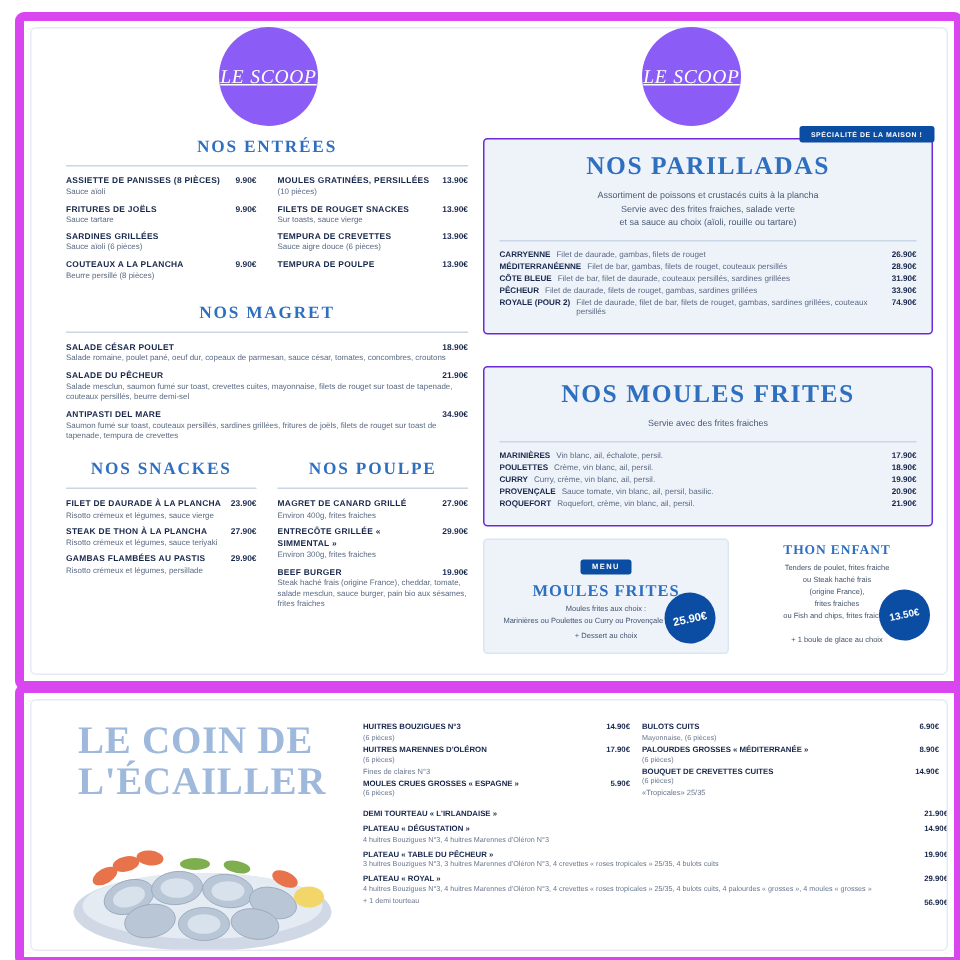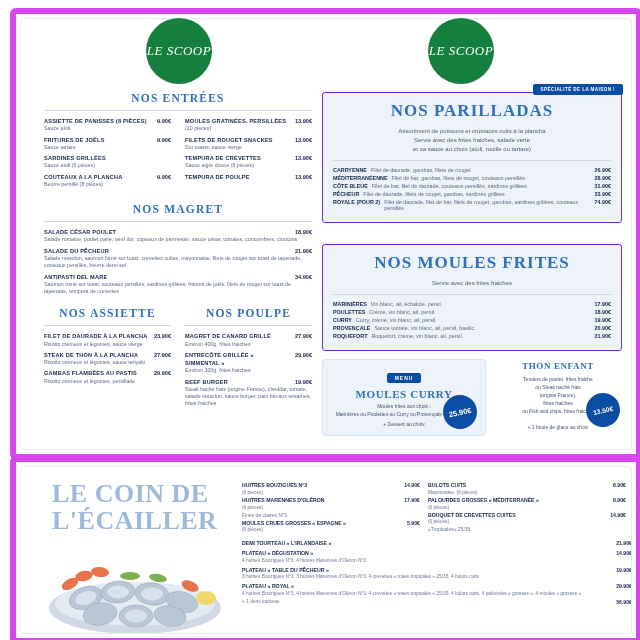--- a/index.html
+++ b/index.html
@@ -6,21 +6,21 @@
   body{width:640px;height:640px;font-family:"Liberation Sans",sans-serif;color:#1b2a4a;overflow:hidden;}
   .page{position:relative;width:640px;height:640px;}
 
   
   .card{position:absolute;background:#fff;border:6px solid #d946ef;border-radius:6px;}
   .card:after{content:"";position:absolute;left:4px;top:4px;right:4px;bottom:4px;border:1px solid #e6ebf2;border-radius:4px;pointer-events:none;}
   #top-card{left:10px;top:8px;width:620px;height:440px;}
   #bottom-card{left:10px;top:456px;width:620px;height:176px;overflow:hidden;}
 
   
-  .logo{position:absolute;width:66px;height:66px;border-radius:50%;background:#15803d;color:#fff;display:flex;align-items:center;justify-content:center;}
+  .logo{position:absolute;width:66px;height:66px;border-radius:50%;background:#8b5cf6;color:#fff;display:flex;align-items:center;justify-content:center;text-decoration:underline;}
   .logo span{font-family:"Liberation Serif",serif;font-style:italic;font-size:13px;letter-spacing:.5px;}
   #logo-left{left:146px;top:18px;}
   #logo-right{left:428px;top:18px;}
 
   
   .col{position:absolute;}
   #left-col{left:44px;top:92px;width:268px;}
   #right-col{left:322px;top:92px;width:300px;}
 
   h2.sect{font-family:"Liberation Serif",serif;color:#2f6fbf;font-size:11.5px;letter-spacing:1.2px;text-align:center;margin:0 0 6px 0;font-weight:bold;}
@@ -153,21 +153,21 @@
       <div class="ds">Salade mesclun, saumon fumé sur toast, crevettes cuites, mayonnaise, filets de rouget sur toast de tapenade, couteaux persillés, beurre demi-sel</div>
       <div class="row">
           <span class="nm">ANTIPASTI DEL MARE</span>
           <span class="pr">34.90€</span>
         </div>
       <div class="ds">Saumon fumé sur toast, couteaux persillés, sardines grillées, fritures de joëls, filets de rouget sur toast de tapenade, tempura de crevettes</div>
     </div>
 
     <div class="two" style="margin-top:12px">
       <div>
-        <h2 class="sect">NOS ASSIETTE</h2>
+        <h2 class="sect">NOS SNACKES</h2>
         <div class="rule"></div>
         <div class="items">
           <div class="row">
               <span class="nm">FILET DE DAURADE À LA PLANCHA</span>
               <span class="pr">23.90€</span>
             </div>
           <div class="ds">Risotto crémeux et légumes, sauce vierge</div>
           <div class="row">
               <span class="nm">STEAK DE THON À LA PLANCHA</span>
               <span class="pr">27.90€</span>
@@ -267,21 +267,21 @@
       <div class="prow">
           <span class="pnm">ROQUEFORT</span>
           <span class="pds">Roquefort, crème, vin blanc, ail, persil.</span>
           <span class="ppr">21.90€</span>
         </div>
     </div>
 
     <div class="bottom3">
       <div class="moules-box">
         <div class="tag">MENU</div>
-        <div class="mtitle">MOULES CURRY</div>
+        <div class="mtitle">MOULES FRITES</div>
         <div class="mtxt">Moules frites aux choix :</div>
         <div class="mtxt">Marinières ou Poulettes ou Curry ou Provençale ou Roquefort</div>
         <div class="mtxt" style="margin-top:3px">+ Dessert au choix</div>
         <div class="pricebubble">25.90€</div>
       </div>
       <div class="enfant">
         <div class="etitle">THON ENFANT</div>
         <div class="etxt" style="white-space:pre-line">Tenders de poulet, frites fraiche
 ou Steak haché frais
 (origine France),

